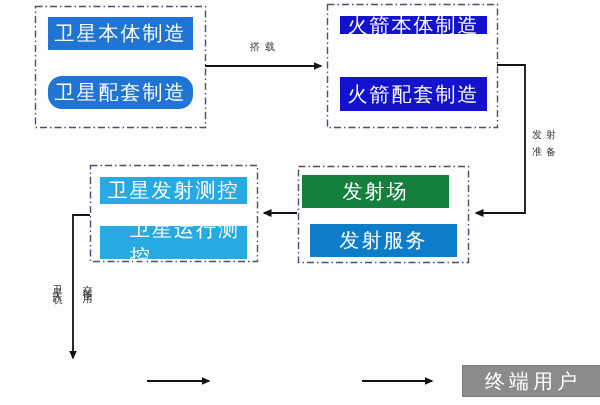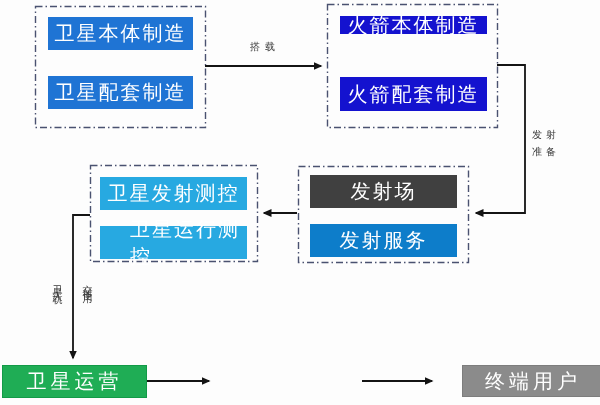--- a/index.html
+++ b/index.html
@@ -42,32 +42,31 @@
 
     <path d="M205,66 H321" fill="none" stroke="#141414" stroke-width="1.8" marker-end="url(#ah)"></path>
     <path d="M497,65 H525 V213 H476" fill="none" stroke="#141414" stroke-width="1.8" marker-end="url(#ah)"></path>
     <path d="M297,213 H264" fill="none" stroke="#141414" stroke-width="1.8" marker-end="url(#ah)"></path>
     <path d="M90,215 H73 V358" fill="none" stroke="#141414" stroke-width="1.8" marker-end="url(#ah)"></path>
     <path d="M147,381 H209" fill="none" stroke="#141414" stroke-width="1.8" marker-end="url(#ah)"></path>
     <path d="M362,381 H432" fill="none" stroke="#141414" stroke-width="1.8" marker-end="url(#ah)"></path>
   </svg>
 
   <div class="node" style="left: 48px; top: 17px; width: 145px; height: 33px; background-color: rgb(31, 116, 212);">卫星本体制造</div>
-  <div class="node" style="left: 48px; top: 76px; width: 145px; height: 33px; background-color: rgb(31, 116, 212);">卫星配套制造</div>
+  <div class="node" style="left: 48px; top: 76px; width: 145px; height: 33px; background-color: rgb(31, 116, 212); border-radius: 14px;">卫星配套制造</div>
 
   <div class="node" style="left: 340px; top: 16px; width: 147px; height: 18px; background-color: rgb(20, 18, 207);">火箭本体制造</div>
   <div class="node" style="left: 340px; top: 77px; width: 147px; height: 34px; background-color: rgb(20, 18, 207);">火箭配套制造</div>
 
-  <div class="node" style="left: 310px; top: 175px; width: 147px; height: 33px; background-color: #404040;">发射场</div>
+  <div class="node" style="left: 302px; top: 175px; width: 147px; height: 33px; background-color: #15803d;">发射场</div>
   <div class="node" style="left: 310px; top: 224px; width: 147px; height: 33px; background-color: rgb(13, 125, 202);">发射服务</div>
 
-  <div class="node" style="left: 100px; top: 177px; width: 147px; height: 33px; background-color: rgb(39, 169, 225);">卫星发射测控</div>
+  <div class="node" style="left: 100px; top: 177px; width: 147px; height: 27px; background-color: rgb(39, 169, 225);">卫星发射测控</div>
   <div class="node" style="left: 100px; top: 226px; width: 147px; height: 33px; background-color: rgb(39, 169, 225); padding-left: 30px;">卫星运行测控</div>
 
-  <div class="node terminal" style="left: 2px; top: 365px; width: 145px; height: 33px; border: 1px solid rgb(18, 154, 71); background-color: rgb(31, 173, 85);">卫星运营</div>
   <div class="node terminal" style="left: 438px; top: 365px; width: 142px; height: 32px; border: 1px solid rgb(125, 125, 125); background-color: rgb(139, 139, 139); margin-left: 24px;">终端用户</div>
 
   <div class="edge-label" style="left:250px;top:38px">搭载</div>
   <div class="edge-label" style="left:532px;top:126px;letter-spacing:4px">发射
 准备</div>
   <div class="edge-label vertical" style="left:50px;top:277px;height:74px">卫星入轨</div>
   <div class="edge-label vertical" style="left:80px;top:277px;height:74px">交付使用</div>
 
 </div>
 

